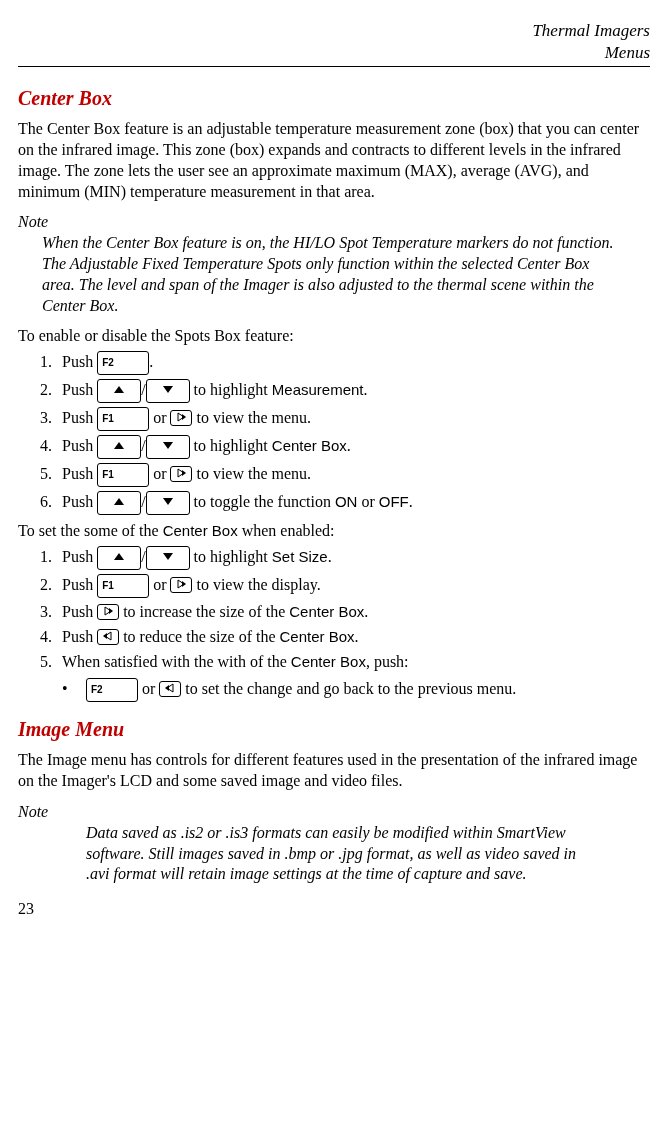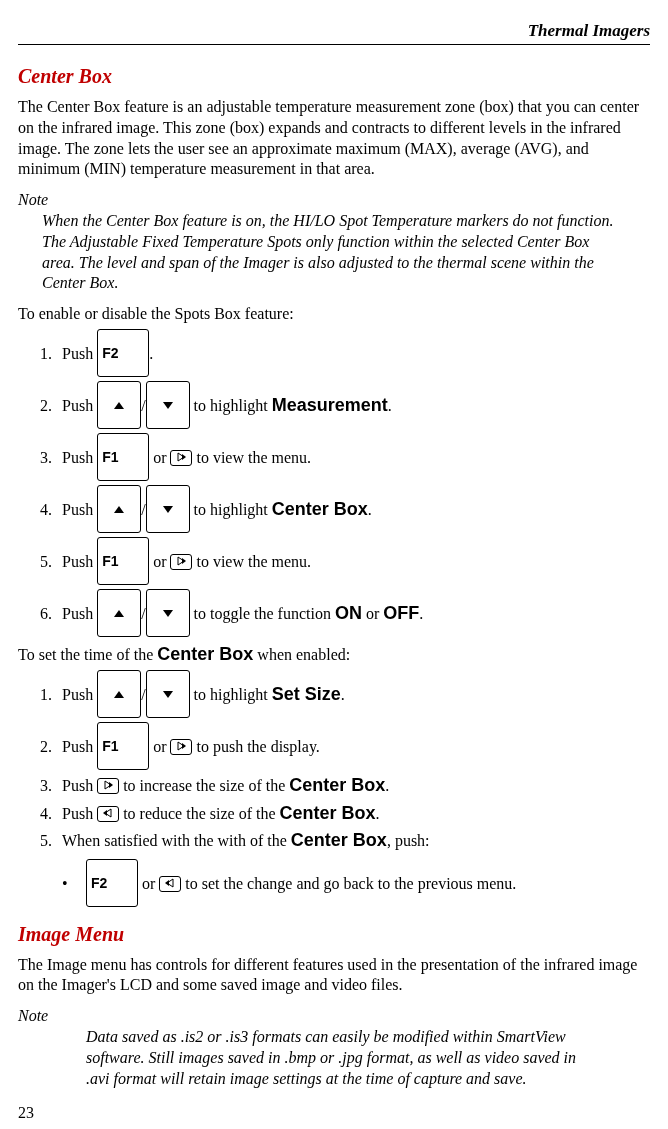--- a/index.html
+++ b/index.html
@@ -8,21 +8,21 @@
     line-height: 1.3;
     color: #000;
     margin: 0;
     padding: 20px 18px 10px 18px;
     width: 632px;
     background: #fff;
   }
   .header {
     text-align: right;
     font-style: italic;
-    font-weight: bold;
+    font-weight: normal;
     border-bottom: 1.5px solid #000;
     padding-bottom: 2px;
     margin-bottom: 18px;
   }
   .header-line1 { font-size: 17px; }
   .header-line2 { font-size: 17px; }
   h2.red {
     color: #c00000;
     font-style: italic;
     font-weight: bold;
@@ -56,28 +56,28 @@
     list-style: none;
     padding-left: 44px;
     margin: 4px 0;
   }
   .bullets li::before {
     content: "•";
     display: inline-block;
     width: 20px;
   }
   .bullets li { margin: 6px 0; }
-  b { font-family: Arial, Helvetica, sans-serif; font-weight: bold; font-size: 18px; }
+  b { font-family: Arial, Helvetica, sans-serif; font-weight: normal; font-size: 15px; }
   .btn {
     display: inline-block;
     border: 1px solid #000;
     border-radius: 3px;
-    padding: 16px 4px;
+    padding: 4px 4px;
     font-family: Arial, Helvetica, sans-serif;
-    font-size: 14px;
+    font-size: 10px;
     font-weight: bold;
     line-height: 14px;
     min-width: 42px;
     text-align: left;
     vertical-align: 1px;
     background: #fff;
   }
   .btn-narrow {
     min-width: 34px;
     text-align: center;
@@ -116,20 +116,21 @@
     </g>
     <g id="tri-left">
       <polygon points="9,2 3,6 9,10" fill="none" stroke="#000" stroke-width="1"></polygon>
       <polygon points="5,3 1,6 5,9" fill="#000"></polygon>
     </g>
   </defs>
 </svg>
 
 <div class="header">
   <div class="header-line1">Thermal Imagers</div>
+  <div class="header-line2">Menus</div>
 </div>
 
 <h2 class="red">Center Box</h2>
 
 <p>The Center Box feature is an adjustable temperature measurement zone (box) that you can center on the infrared image. This zone (box) expands and contracts to different levels in the infrared image. The zone lets the user see an approximate maximum (MAX), average (AVG), and minimum (MIN) temperature measurement in that area.</p>
 
 <p class="note-label">Note</p>
 <p class="note-body">When the Center Box feature is on, the HI/LO Spot Temperature markers do not function. The Adjustable Fixed Temperature Spots only function within the selected Center Box area. The level and span of the Imager is also adjusted to the thermal scene within the Center Box.</p>
 
 <p style="margin-bottom:2px">To enable or disable the Spots Box feature:</p>
@@ -165,35 +166,35 @@
   <li>
     <span>Push </span><span class="btn btn-narrow"><svg class="arrow-svg" width="12" height="11">
           <use href="#tri-up"></use>
         </svg></span><span>/</span><span class="btn btn-narrow"><svg class="arrow-svg" width="12" height="11">
           <use href="#tri-down"></use>
         </svg></span><span> to toggle the function </span><b>ON</b><span> or </span><b>OFF</b><span>.</span>
   </li>
 </ol>
 
 <p style="margin:2px 0 2px 0">
-  <span>To set the time of the </span><b>Center Box</b><span> when enabled:</span>
+  <span>To set the some of the </span><b>Center Box</b><span> when enabled:</span>
 </p>
 
 <ol>
   <li>
     <span>Push </span><span class="btn btn-narrow"><svg class="arrow-svg" width="12" height="11">
           <use href="#tri-up"></use>
         </svg></span><span>/</span><span class="btn btn-narrow"><svg class="arrow-svg" width="12" height="11">
           <use href="#tri-down"></use>
         </svg></span><span> to highlight </span><b>Set Size</b><span>.</span>
   </li>
   <li>
     <span>Push </span><span class="btn">F1</span><span> or </span><span class="btn btn-icon"><svg class="arrow-svg" width="12" height="12">
           <use href="#tri-right"></use>
-        </svg></span><span> to push the display.</span>
+        </svg></span><span> to view the display.</span>
   </li>
   <li>
     <span>Push </span><span class="btn btn-icon"><svg class="arrow-svg" width="12" height="12">
           <use href="#tri-right"></use>
         </svg></span><span> to increase the size of the </span><b>Center Box</b><span>.</span>
   </li>
   <li>
     <span>Push </span><span class="btn btn-icon"><svg class="arrow-svg" width="12" height="12">
           <use href="#tri-left"></use>
         </svg></span><span> to reduce the size of the </span><b>Center Box</b><span>.</span>

